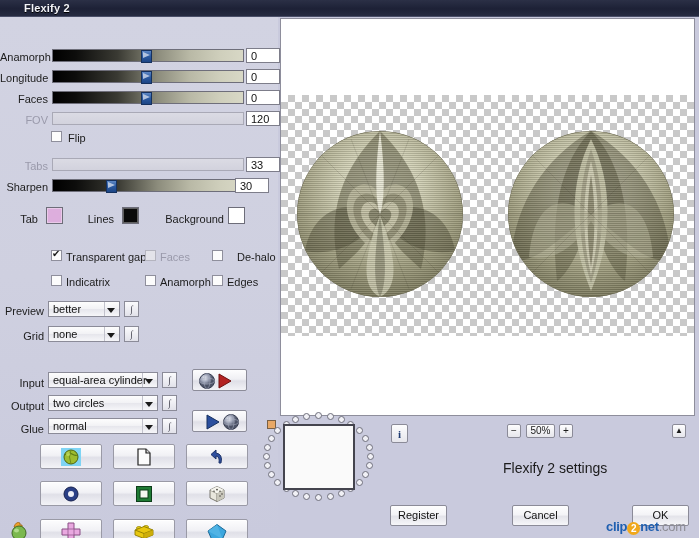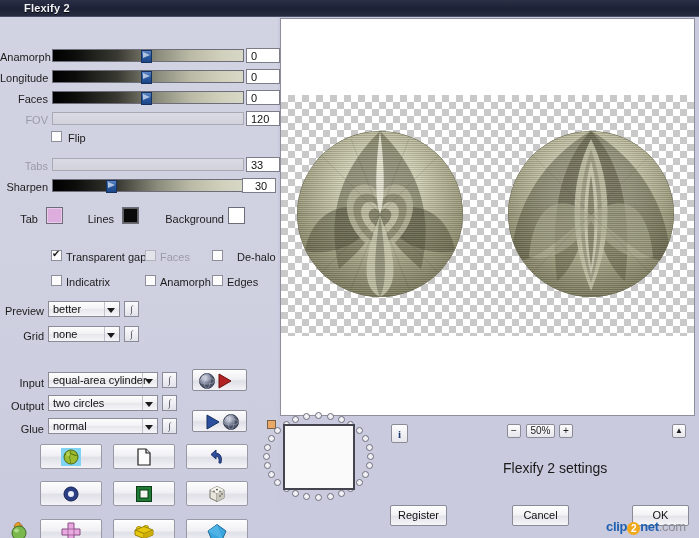--- a/index.html
+++ b/index.html
@@ -225,21 +225,21 @@
     <span class="lbl dim" style="left:0px;top:142px;width:48px;">Tabs</span>
     <div class="slider disabled" style="left:52px;top:141px;width:192px;"></div>
     <div class="numbox" style="left:246px;top:140px;">33</div>
   </div>
 
   <div>
     <span class="lbl" style="left:0px;top:163px;width:48px;">Sharpen</span>
     <div class="slider" style="left:52px;top:162px;width:192px;">
       <div class="thumb" style="left:53px;"></div>
     </div>
-    <div class="numbox" style="left:242px;top:161px;text-align:center;">30</div>
+    <div class="numbox" style="left:235px;top:161px;">30</div>
   </div>
 
   <div>
     <span class="lbl" style="left:10px;top:195px;width:28px;">Tab</span>
     <div class="swatch" id="sw-tab" style="left: 46px; top: 190px; background: rgb(221, 174, 221);"></div>
 
     <span class="lbl" style="left:80px;top:195px;width:34px;">Lines</span>
     <div class="swatch" id="sw-lines" style="left: 122px; top: 190px; background: rgb(10, 10, 10);"></div>
 
     <span class="lbl" style="left:158px;top:195px;width:66px;">Background</span>

